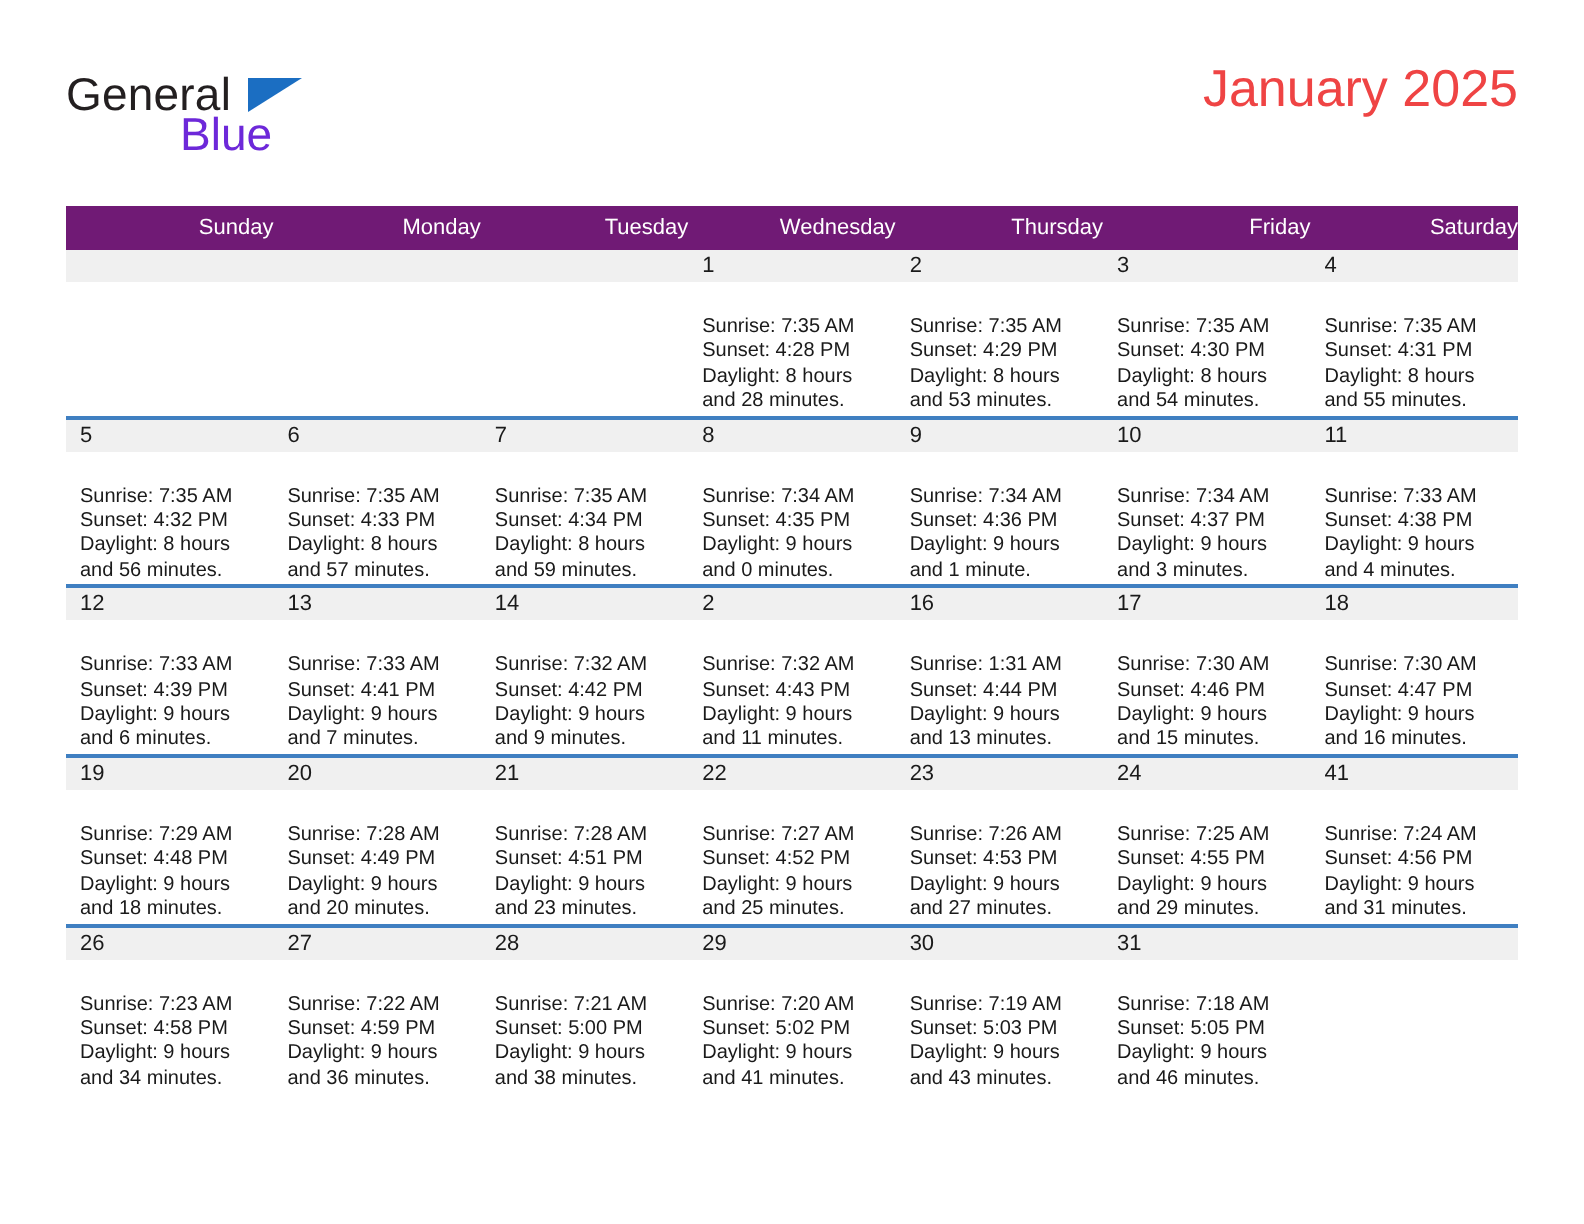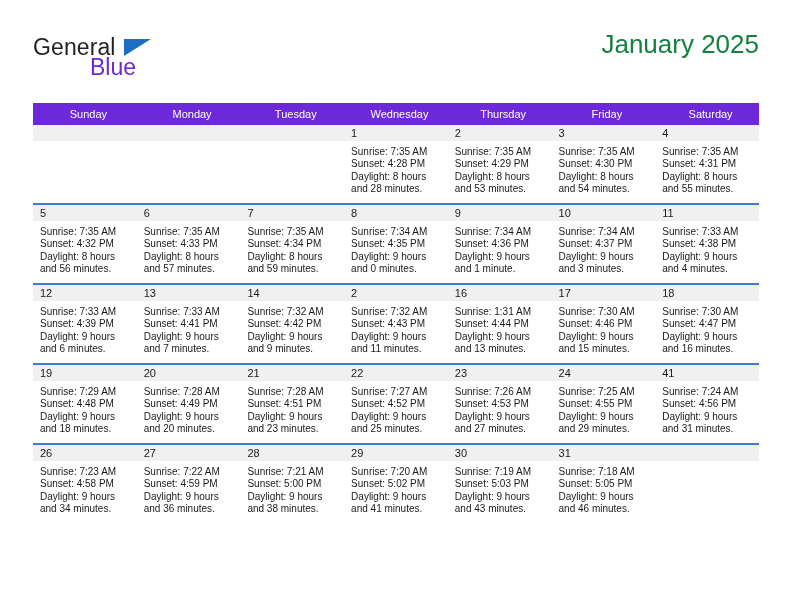--- a/index.html
+++ b/index.html
@@ -64,21 +64,21 @@
   }
 
   .title-block {
     position: absolute;
     right: 0;
     top: 0;
     text-align: right;
   }
   .cal-title {
     font-size: 26px;
-    color: #15803d;
+    color: #ef4444;
     line-height: 32px;
     white-space: nowrap;
   }
   .cal-subtitle {
     font-size: 14px;
     color: #1a1a1a;
     line-height: 20px;
     margin-top: 5px;
     white-space: nowrap;
   }
@@ -86,25 +86,25 @@
   
   .calendar {
     position: absolute;
     left: 33px;
     top: 103px;
     width: 726px;
     border-collapse: collapse;
     table-layout: fixed;
   }
   .calendar th {
-    background: #6d28d9;
+    background: #701a75;
     color: #ffffff;
     font-size: 11px;
     font-weight: normal;
-    text-align: center;
+    text-align: right;
     padding: 5px 0 5px 7px;
     height: 12px;
     border: none;
   }
   .calendar td {
     width: 103.71px;
     height: 78px;
     vertical-align: top;
     padding: 0;
     border: none;
@@ -120,21 +120,21 @@
     padding: 1px 0 1px 7px;
     font-size: 11px;
     color: #1a1a1a;
     line-height: 15px;
     box-sizing: border-box;
   }
   td.empty .daynum-band {
     background: #f0f0f0;
   }
   .cell-body {
-    padding: 5px 5px 0 7px;
+    padding: 17px 5px 0 7px;
     font-size: 10px;
     line-height: 12.4px;
     color: #1a1a1a;
   }
   .cell-body div {
     white-space: nowrap;
   }
 </style>
 </head>
 <body>

